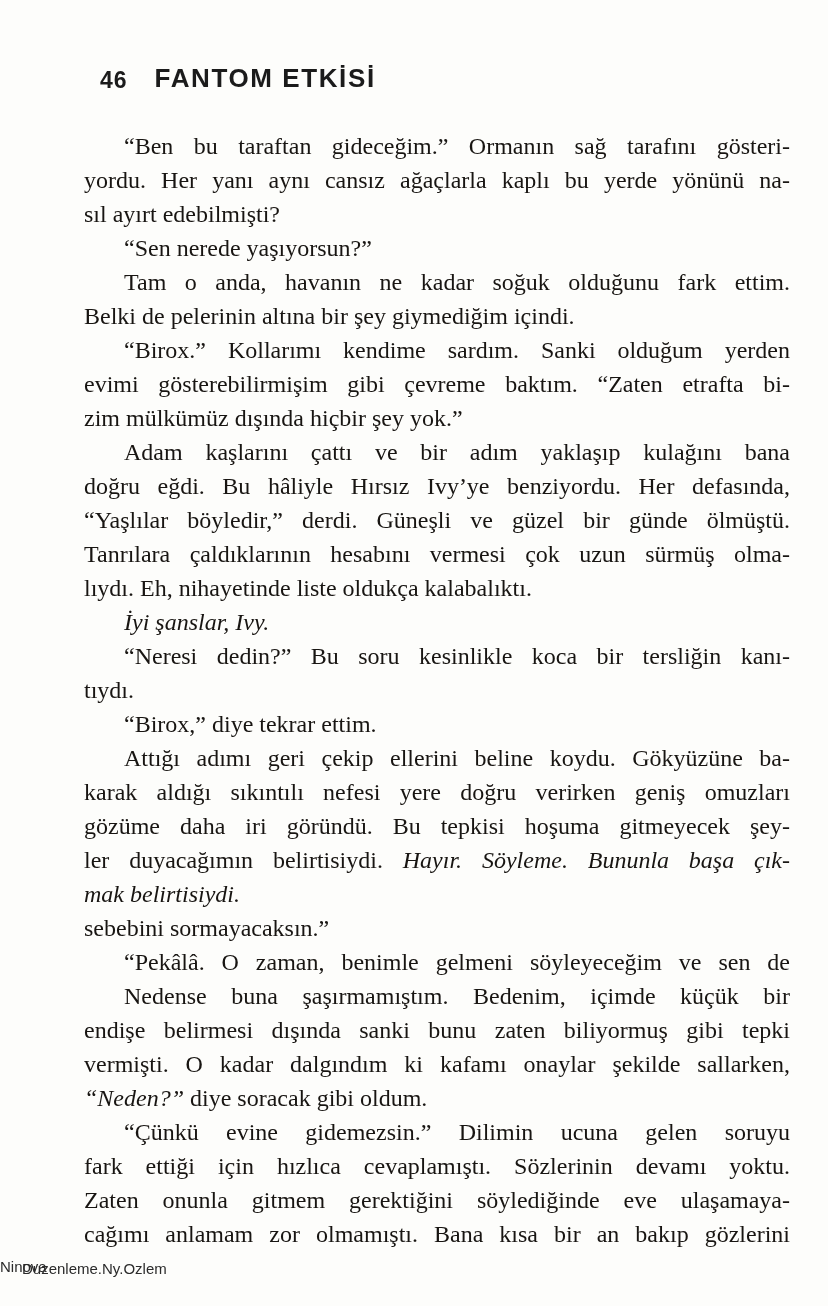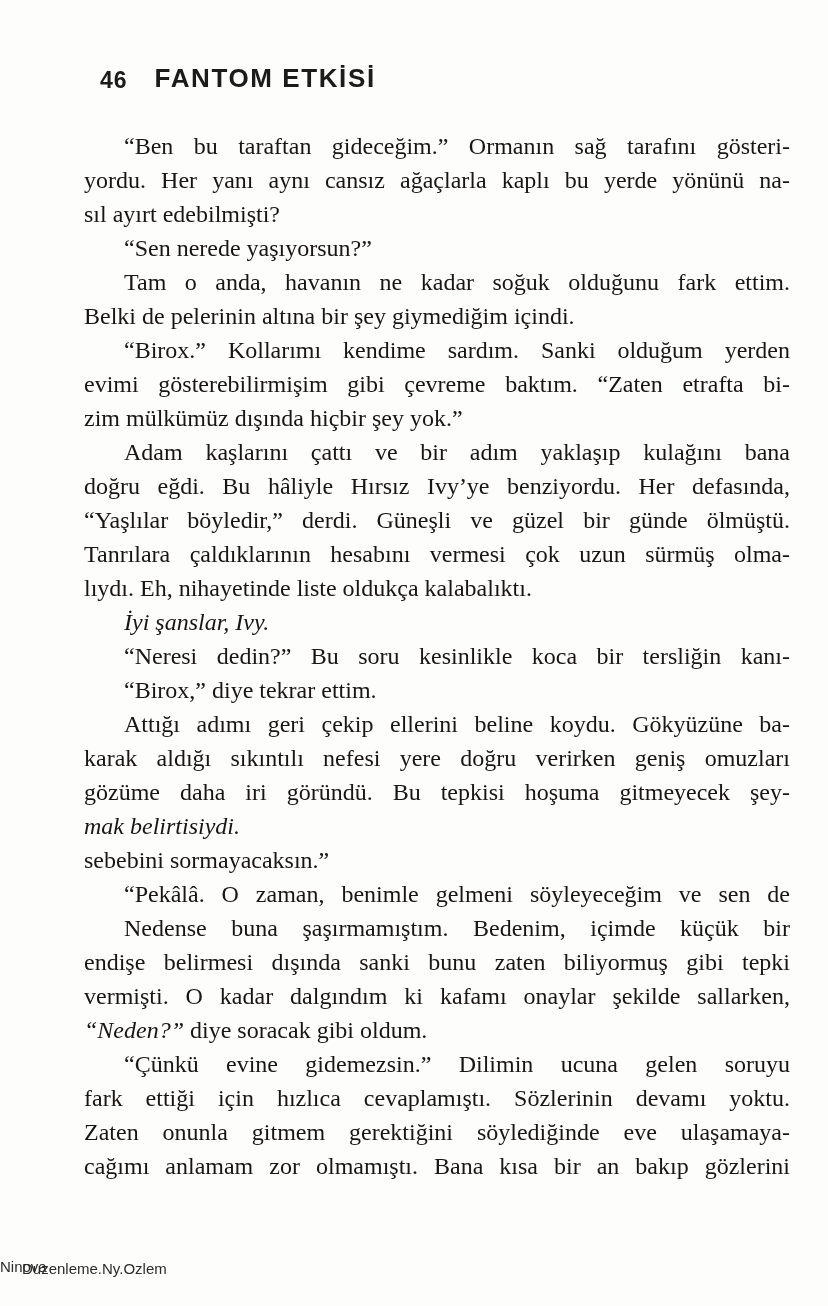--- a/index.html
+++ b/index.html
@@ -105,24 +105,26 @@
       <div class="line indent"><span>“Birox.” Kollarımı kendime sardım. Sanki olduğum yerden</span></div>
       <div class="line"><span>evimi gösterebilirmişim gibi çevreme baktım. “Zaten etrafta bi-</span></div>
       <div class="line noj"><span>zim mülkümüz dışında hiçbir şey yok.”</span></div>
       <div class="line indent"><span>Adam kaşlarını çattı ve bir adım yaklaşıp kulağını bana</span></div>
       <div class="line"><span>doğru eğdi. Bu hâliyle Hırsız Ivy’ye benziyordu. Her defasında,</span></div>
       <div class="line"><span>“Yaşlılar böyledir,” derdi. Güneşli ve güzel bir günde ölmüştü.</span></div>
       <div class="line"><span>Tanrılara çaldıklarının hesabını vermesi çok uzun sürmüş olma-</span></div>
       <div class="line noj"><span>lıydı. Eh, nihayetinde liste oldukça kalabalıktı.</span></div>
       <div class="line indent noj"><span class="italic">İyi şanslar, Ivy.</span></div>
       <div class="line indent"><span>“Neresi dedin?” Bu soru kesinlikle koca bir tersliğin kanı-</span></div>
+      <div class="line noj"><span>tıydı.</span></div>
       <div class="line indent noj"><span>“Birox,” diye tekrar ettim.</span></div>
       <div class="line indent"><span>Attığı adımı geri çekip ellerini beline koydu. Gökyüzüne ba-</span></div>
       <div class="line"><span>karak aldığı sıkıntılı nefesi yere doğru verirken geniş omuzları</span></div>
       <div class="line"><span>gözüme daha iri göründü. Bu tepkisi hoşuma gitmeyecek şey-</span></div>
+      <div class="line"><span>ler duyacağımın belirtisiydi. </span><span class="italic">Hayır. Söyleme. Bununla başa çık-</span></div>
       <div class="line noj"><span class="italic">mak belirtisiydi.</span></div>
       <div class="line noj"><span>sebebini sormayacaksın.”</span></div>
       <div class="line indent"><span>“Pekâlâ. O zaman, benimle gelmeni söyleyeceğim ve sen de</span></div>
       <div class="line indent"><span>Nedense buna şaşırmamıştım. Bedenim, içimde küçük bir</span></div>
       <div class="line"><span>endişe belirmesi dışında sanki bunu zaten biliyormuş gibi tepki</span></div>
       <div class="line"><span>vermişti. O kadar dalgındım ki kafamı onaylar şekilde sallarken,</span></div>
       <div class="line noj"><span class="italic">“Neden?” </span><span>diye soracak gibi oldum.</span></div>
       <div class="line indent"><span>“Çünkü evine gidemezsin.” Dilimin ucuna gelen soruyu</span></div>
       <div class="line"><span>fark ettiği için hızlıca cevaplamıştı. Sözlerinin devamı yoktu.</span></div>
       <div class="line"><span>Zaten onunla gitmem gerektiğini söylediğinde eve ulaşamaya-</span></div>

